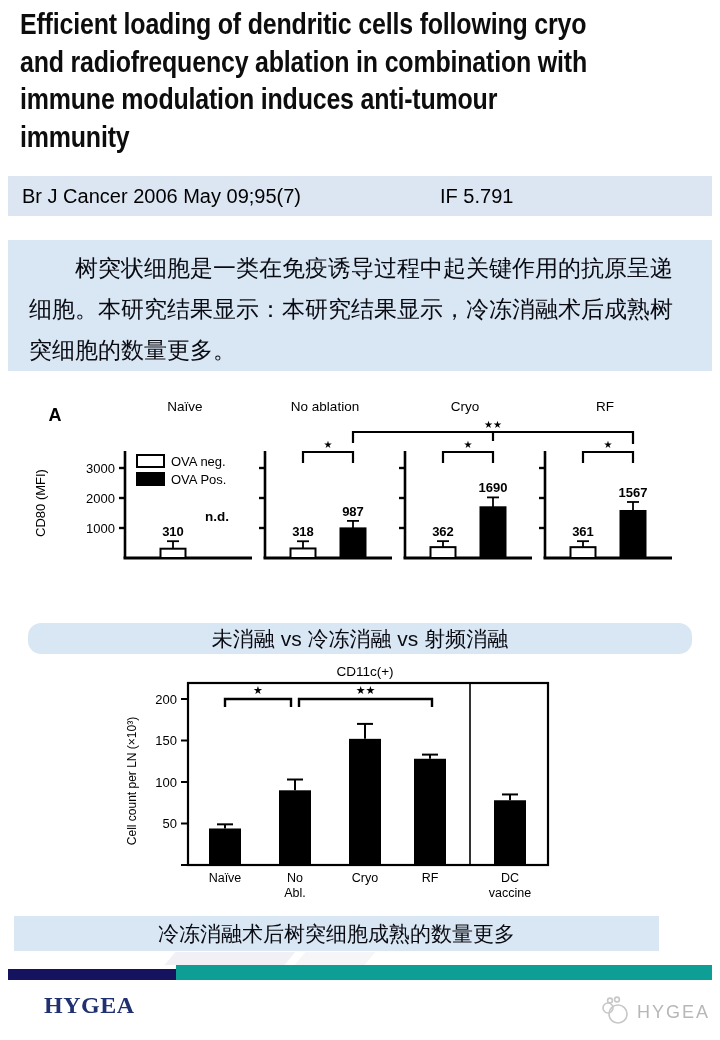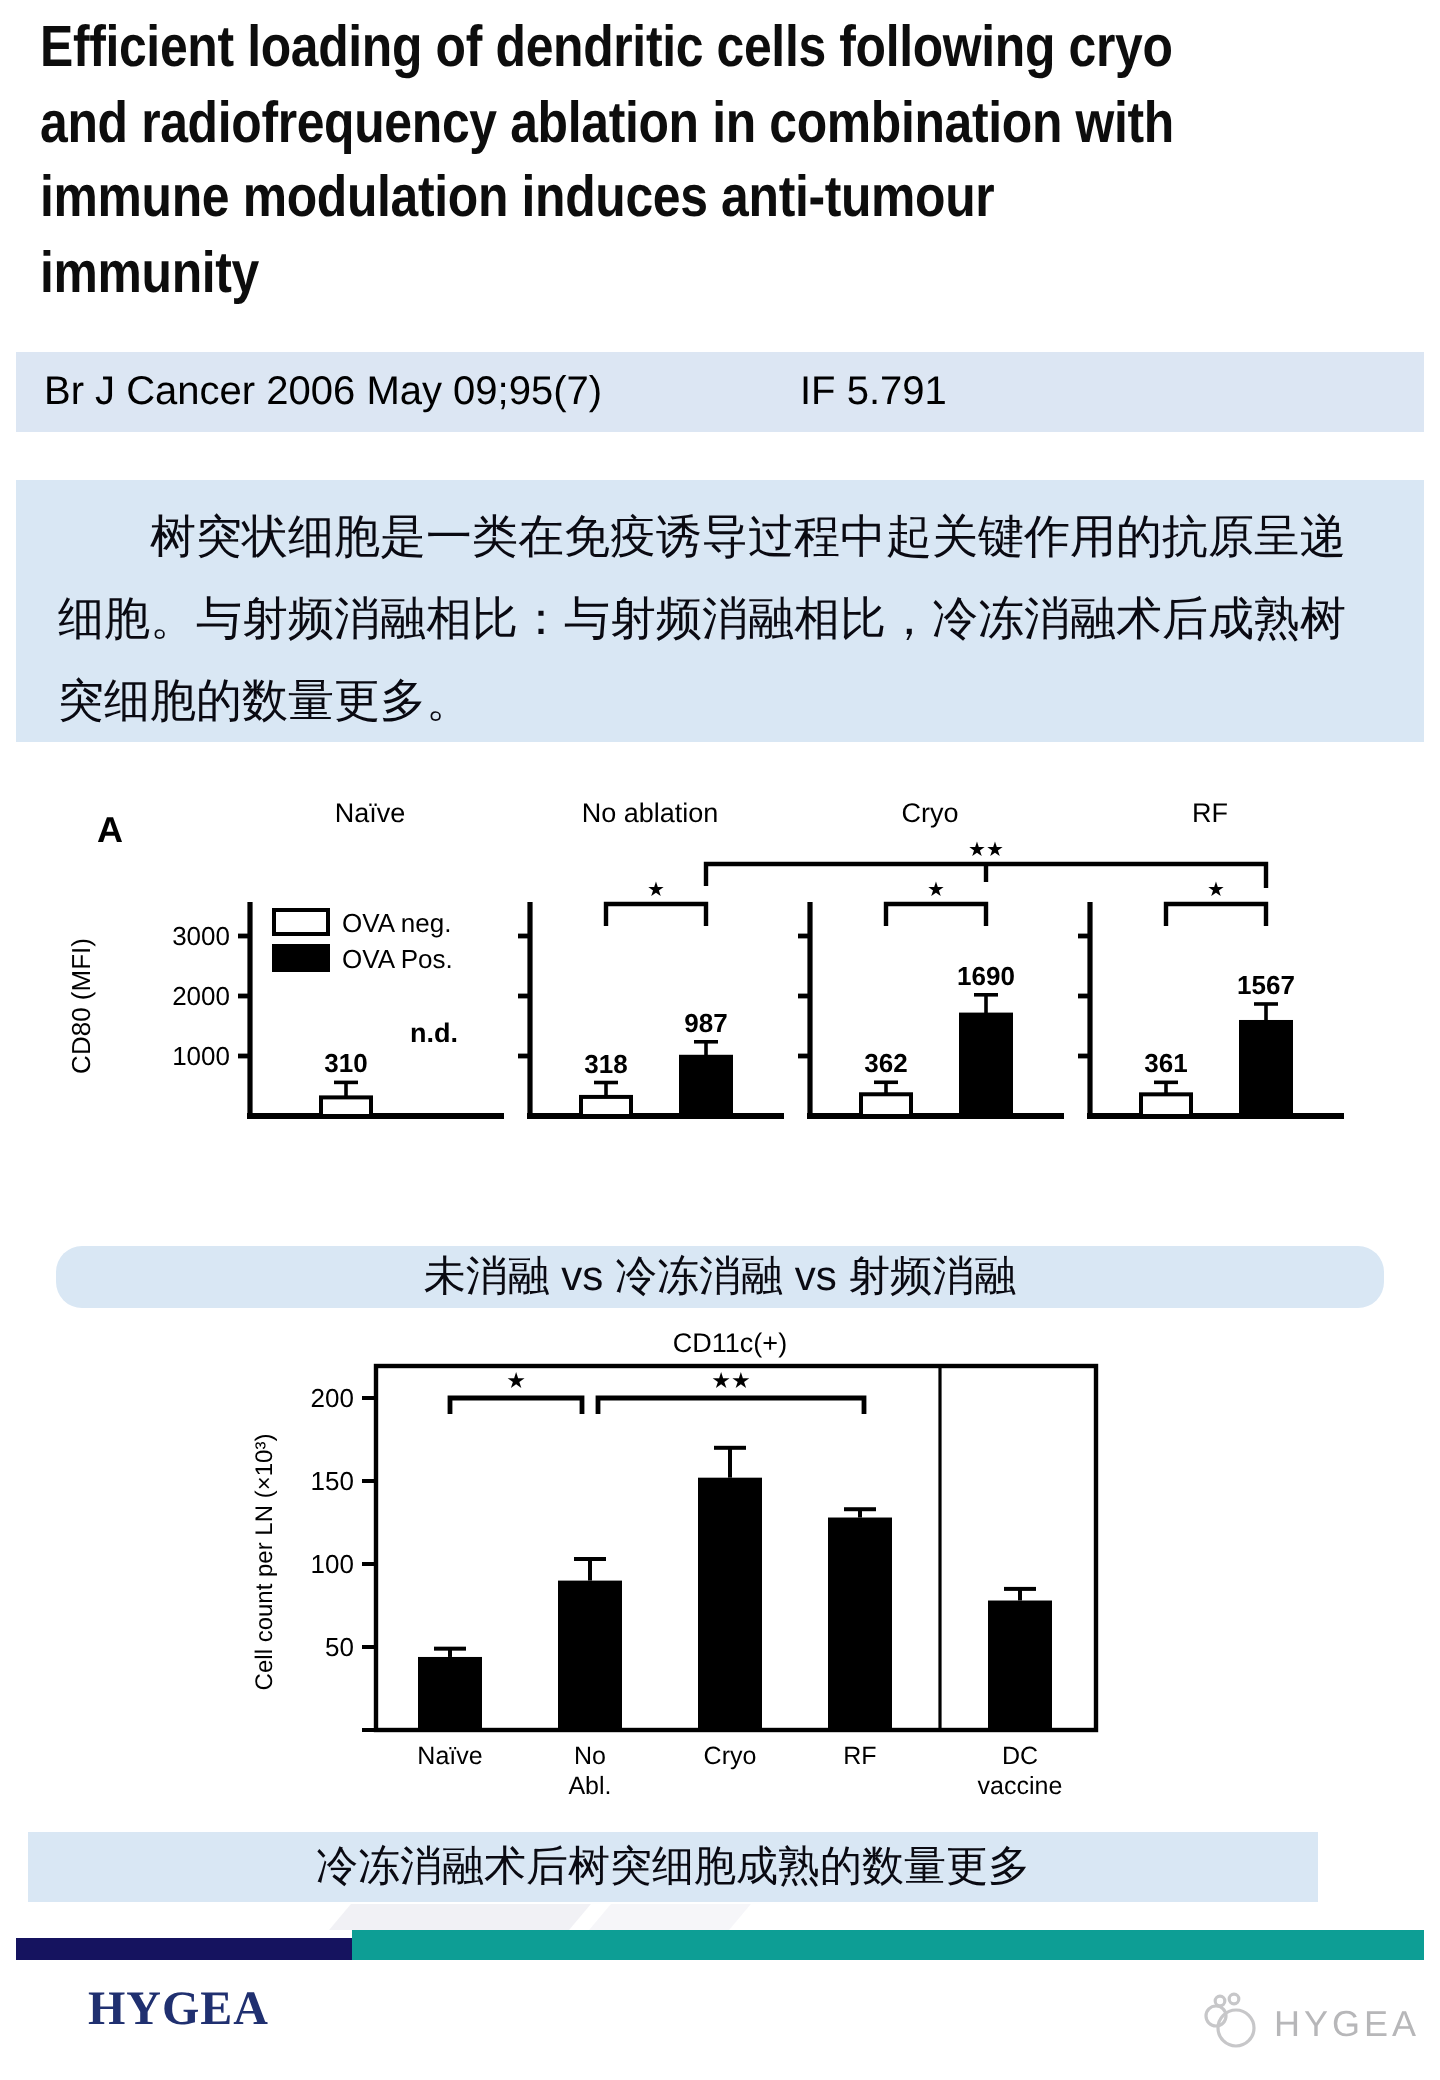--- a/index.html
+++ b/index.html
@@ -9,21 +9,21 @@
   
   .title-block{position:absolute;left:20px;top:6px;width:800px;
                transform:scaleX(0.86);transform-origin:left top;}
   .title-line{font-weight:bold;font-size:29px;line-height:37.5px;color:#0d0d0d;
               white-space:nowrap;letter-spacing:-0.2px;}
 
   
   .journal-bar{position:absolute;left:8px;top:176px;width:704px;height:40px;
                background:var(--banner_blue);font-size:20px;line-height:40px;}
   .journal-citation{position:absolute;left:14px;}
-  .impact-factor{position:absolute;left:392px;}
+  .impact-factor{position:absolute;left:432px;}
 
   
   .summary-box{position:absolute;left:8px;top:240px;width:704px;height:131px;
                background:var(--panel_blue);box-sizing:border-box;
                padding:8px 21px 0 21px;overflow:hidden;}
   .summary-text{margin:0;font-size:23px;line-height:41px;text-indent:2em;color:#0a0a12;}
 
   
   .figure-a{position:absolute;left:15px;top:385px;width:680px;height:210px;}
   .figure-b{position:absolute;left:120px;top:663px;width:480px;height:245px;}
@@ -57,21 +57,21 @@
     <div class="title-line">immune modulation induces anti-tumour</div>
     <div class="title-line">immunity</div>
   </div>
 
   <div class="journal-bar">
     <span class="journal-citation">Br J Cancer 2006 May 09;95(7)</span>
     <span class="impact-factor">IF 5.791</span>
   </div>
 
   <div class="summary-box">
-    <p class="summary-text">树突状细胞是一类在免疫诱导过程中起关键作用的抗原呈递细胞。与射频消融相比：与射频消融相比，冷冻消融术后成熟树突细胞的数量更多。</p>
+    <p class="summary-text">树突状细胞是一类在免疫诱导过程中起关键作用的抗原呈递细胞。本研究结果显示：本研究结果显示，冷冻消融术后成熟树突细胞的数量更多。</p>
   </div>
 
   <div class="figure-a" id="figA"><svg viewBox="0 0 680 210" width="680" height="210">
         <text x="40" y="36" font-size="18" fill="#000" text-anchor="middle" font-weight="bold">A</text>
         <text transform="translate(30,118) rotate(-90)" text-anchor="middle" font-size="13">CD80 (MFI)</text>
         <text x="170" y="26" font-size="13.5" fill="#000" text-anchor="middle" font-weight="normal">Naïve</text>
         <line x1="110" y1="66" x2="110" y2="173" stroke="#000" stroke-width="2.6"></line>
         <line x1="108.5" y1="173" x2="237" y2="173" stroke="#000" stroke-width="3"></line>
         <line x1="104" y1="143" x2="110" y2="143" stroke="#000" stroke-width="2.4"></line>
         <line x1="104" y1="113" x2="110" y2="113" stroke="#000" stroke-width="2.4"></line>

